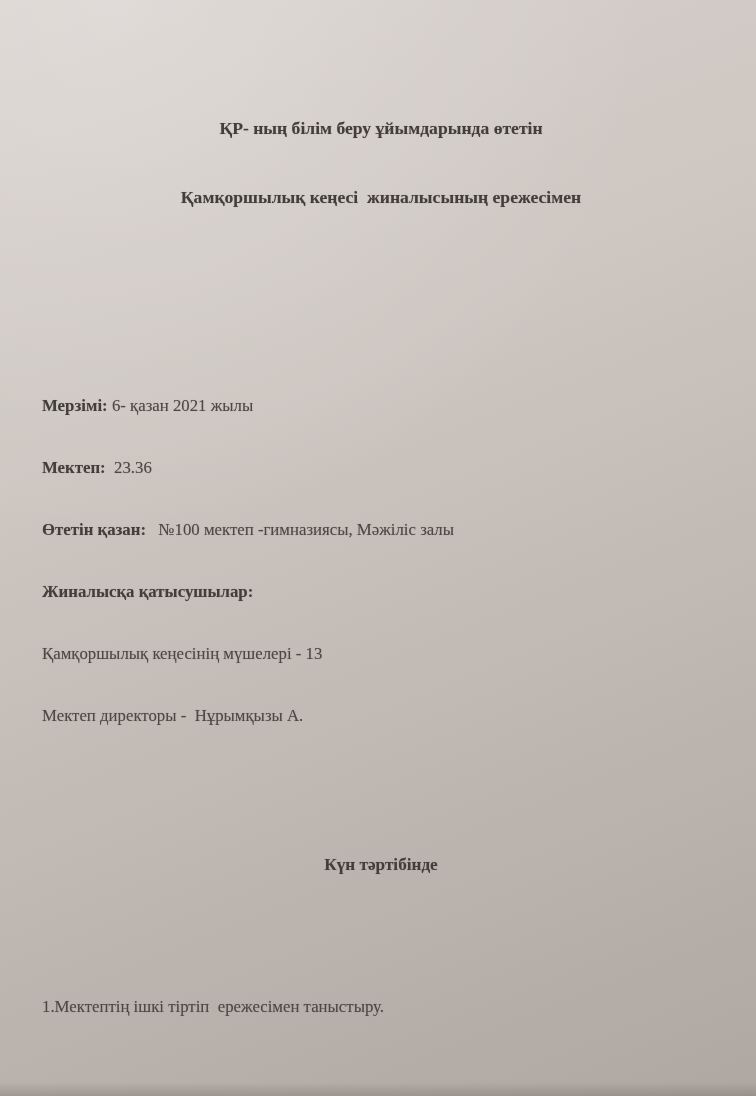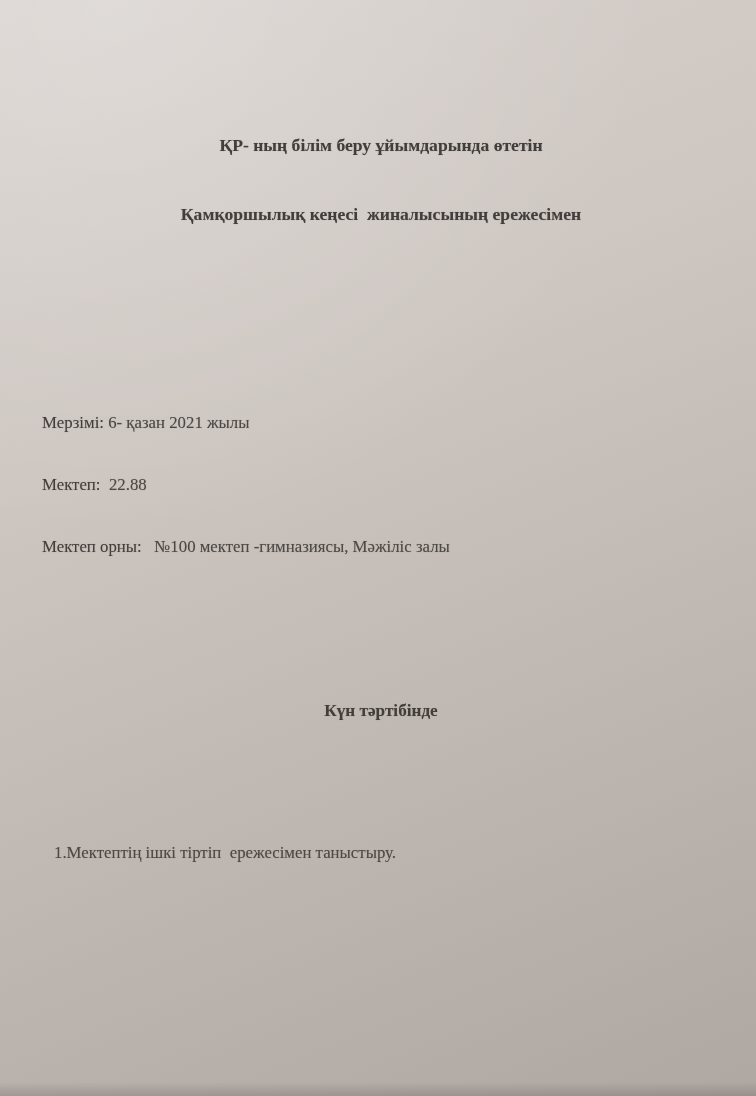--- a/index.html
+++ b/index.html
@@ -13,50 +13,53 @@
       radial-gradient(130% 90% at 15% 0%, rgba(255,255,255,0.22), rgba(255,255,255,0) 55%),
       linear-gradient(158deg, #d8d2ce 0%, #cdc6c1 35%, #beb7b1 68%, #afa8a2 100%);
   }
   .photo::after {
     content: ""; position: absolute; left: 0; right: 0; bottom: 0; height: 14px;
     background: linear-gradient(to bottom, rgba(70,63,58,0), rgba(70,63,58,0.22));
     pointer-events: none;
   }
   .content {
     position: absolute; top: 0; left: 0; right: 0; bottom: 0;
-    padding: 28px 36px 0 42px;
+    padding: 11px 36px 0 42px;
     color: #4c4845;
     font-size: 16.8px;
     text-shadow: 0 0 1px rgba(86,80,75,0.38);
     white-space: pre-wrap;
   }
-  .bold { font-weight: 400; color: #423e3b; }
+  .bold { font-weight: 700; color: #423e3b; }
   .title { text-align: center; font-weight: 700; color: #423e3b; font-size: 17.6px; line-height: 23px; }
   .meta-block { margin-top: 40px; }
   .meta-row, .participant-line { line-height: 22px; }
-  .agenda-heading { margin-top: 41px; text-align: center; font-weight: 700; color: #423e3b; font-size: 17.2px; line-height: 23px; }
+  .agenda-heading { margin-top: 26px; text-align: center; font-weight: 700; color: #423e3b; font-size: 17.2px; line-height: 23px; }
   .agenda-list { margin-top: 20px; }
   .agenda-line { line-height: 22px; }
-  .agenda-indent-1 { margin-left: 12px; }
+  .agenda-indent-1 { }
 </style>
 </head>
 <body>
 
 <div class="photo">
   <div class="content">
 
     <div class="title">
       <div>ҚР- ның білім беру ұйымдарында өтетін</div>
       <div>Қамқоршылық кеңесі  жиналысының ережесімен</div>
     </div>
 
     <div class="meta-block">
       <div class="meta-row"><span class="bold">Мерзімі:</span><span> 6- қазан 2021 жылы</span></div>
-      <div class="meta-row"><span class="bold">Мектеп:</span><span>  22.88</span></div>
-      <div class="meta-row"><span class="bold">Мектеп орны:</span><span>   №100 мектеп -гимназиясы, Мәжіліс залы</span></div>
+      <div class="meta-row"><span class="bold">Мектеп:</span><span>  23.36</span></div>
+      <div class="meta-row"><span class="bold">Өтетін қазан:</span><span>   №100 мектеп -гимназиясы, Мәжіліс залы</span></div>
+      <div class="meta-row"><span class="bold">Жиналысқа қатысушылар:</span><span></span></div>
+      <div class="participant-line">Қамқоршылық кеңесінің мүшелері - 13</div>
+      <div class="participant-line">Мектеп директоры -  Нұрымқызы А.</div>
     </div>
 
     <div class="agenda-heading">Күн тәртібінде</div>
 
     <div class="agenda-list">
       <div class="agenda-line agenda-indent-1">1.Мектептің ішкі тіртіп  ережесімен таныстыру.</div>
       
       
       
     </div>

